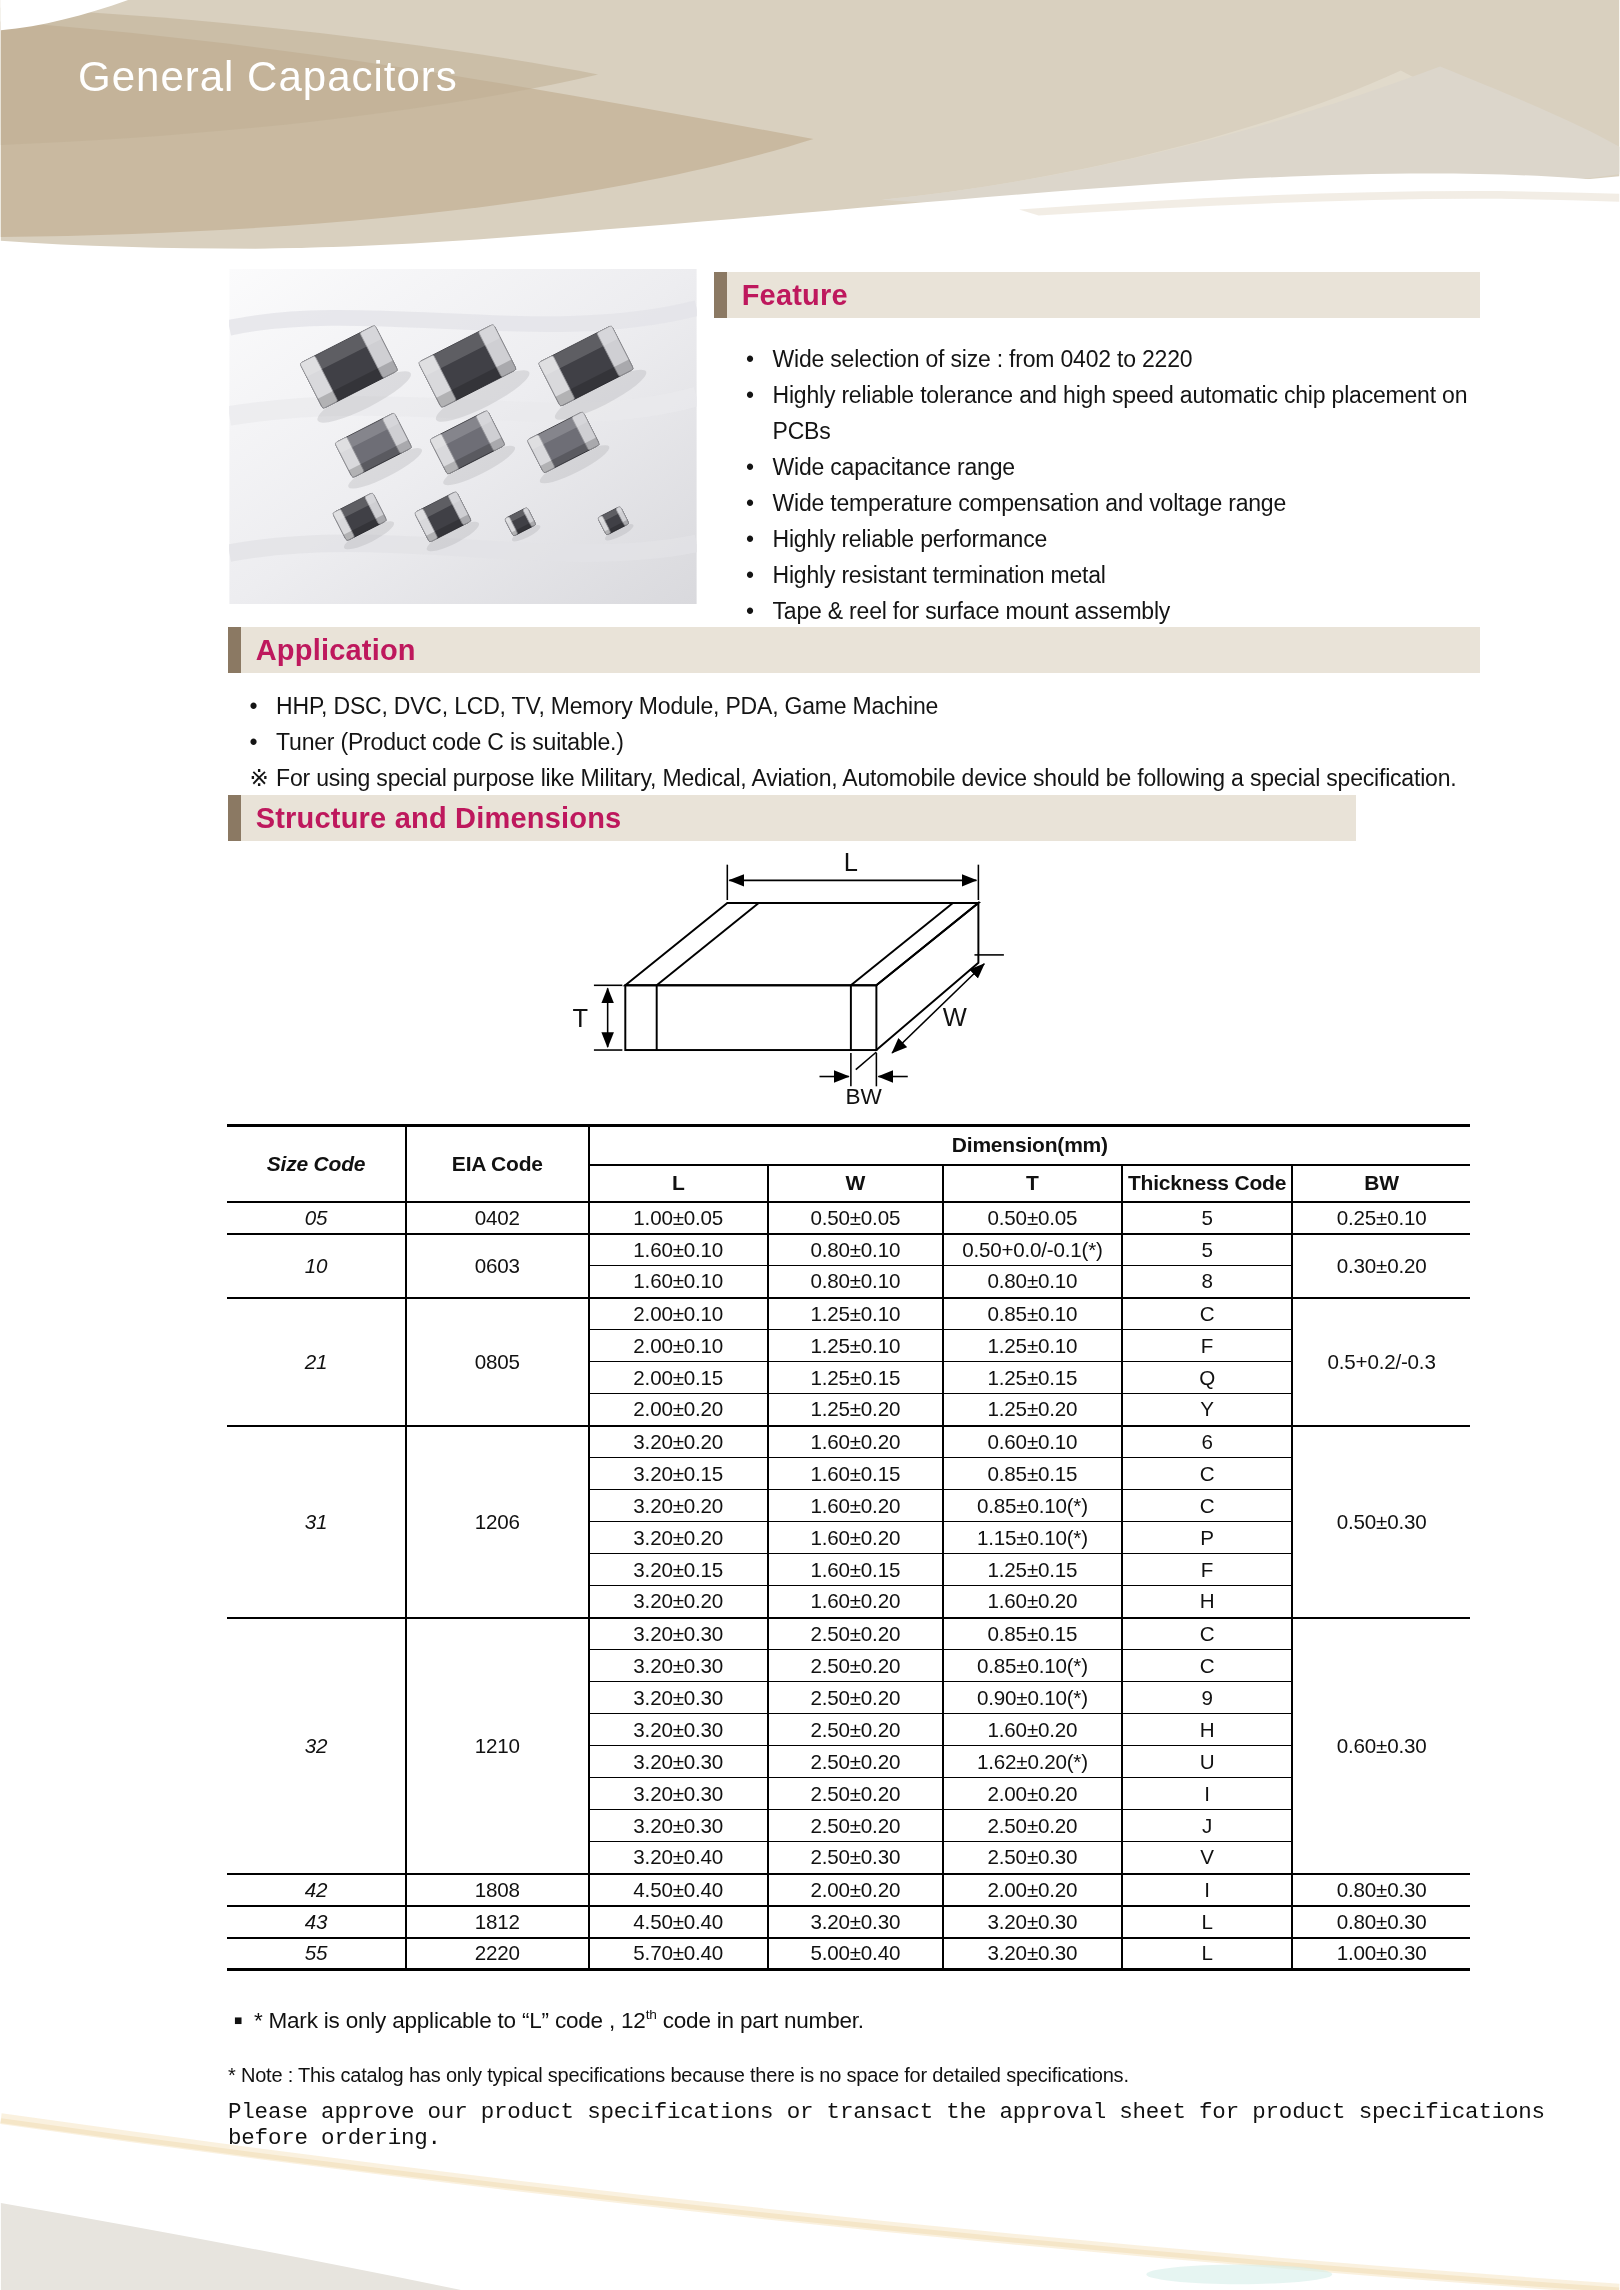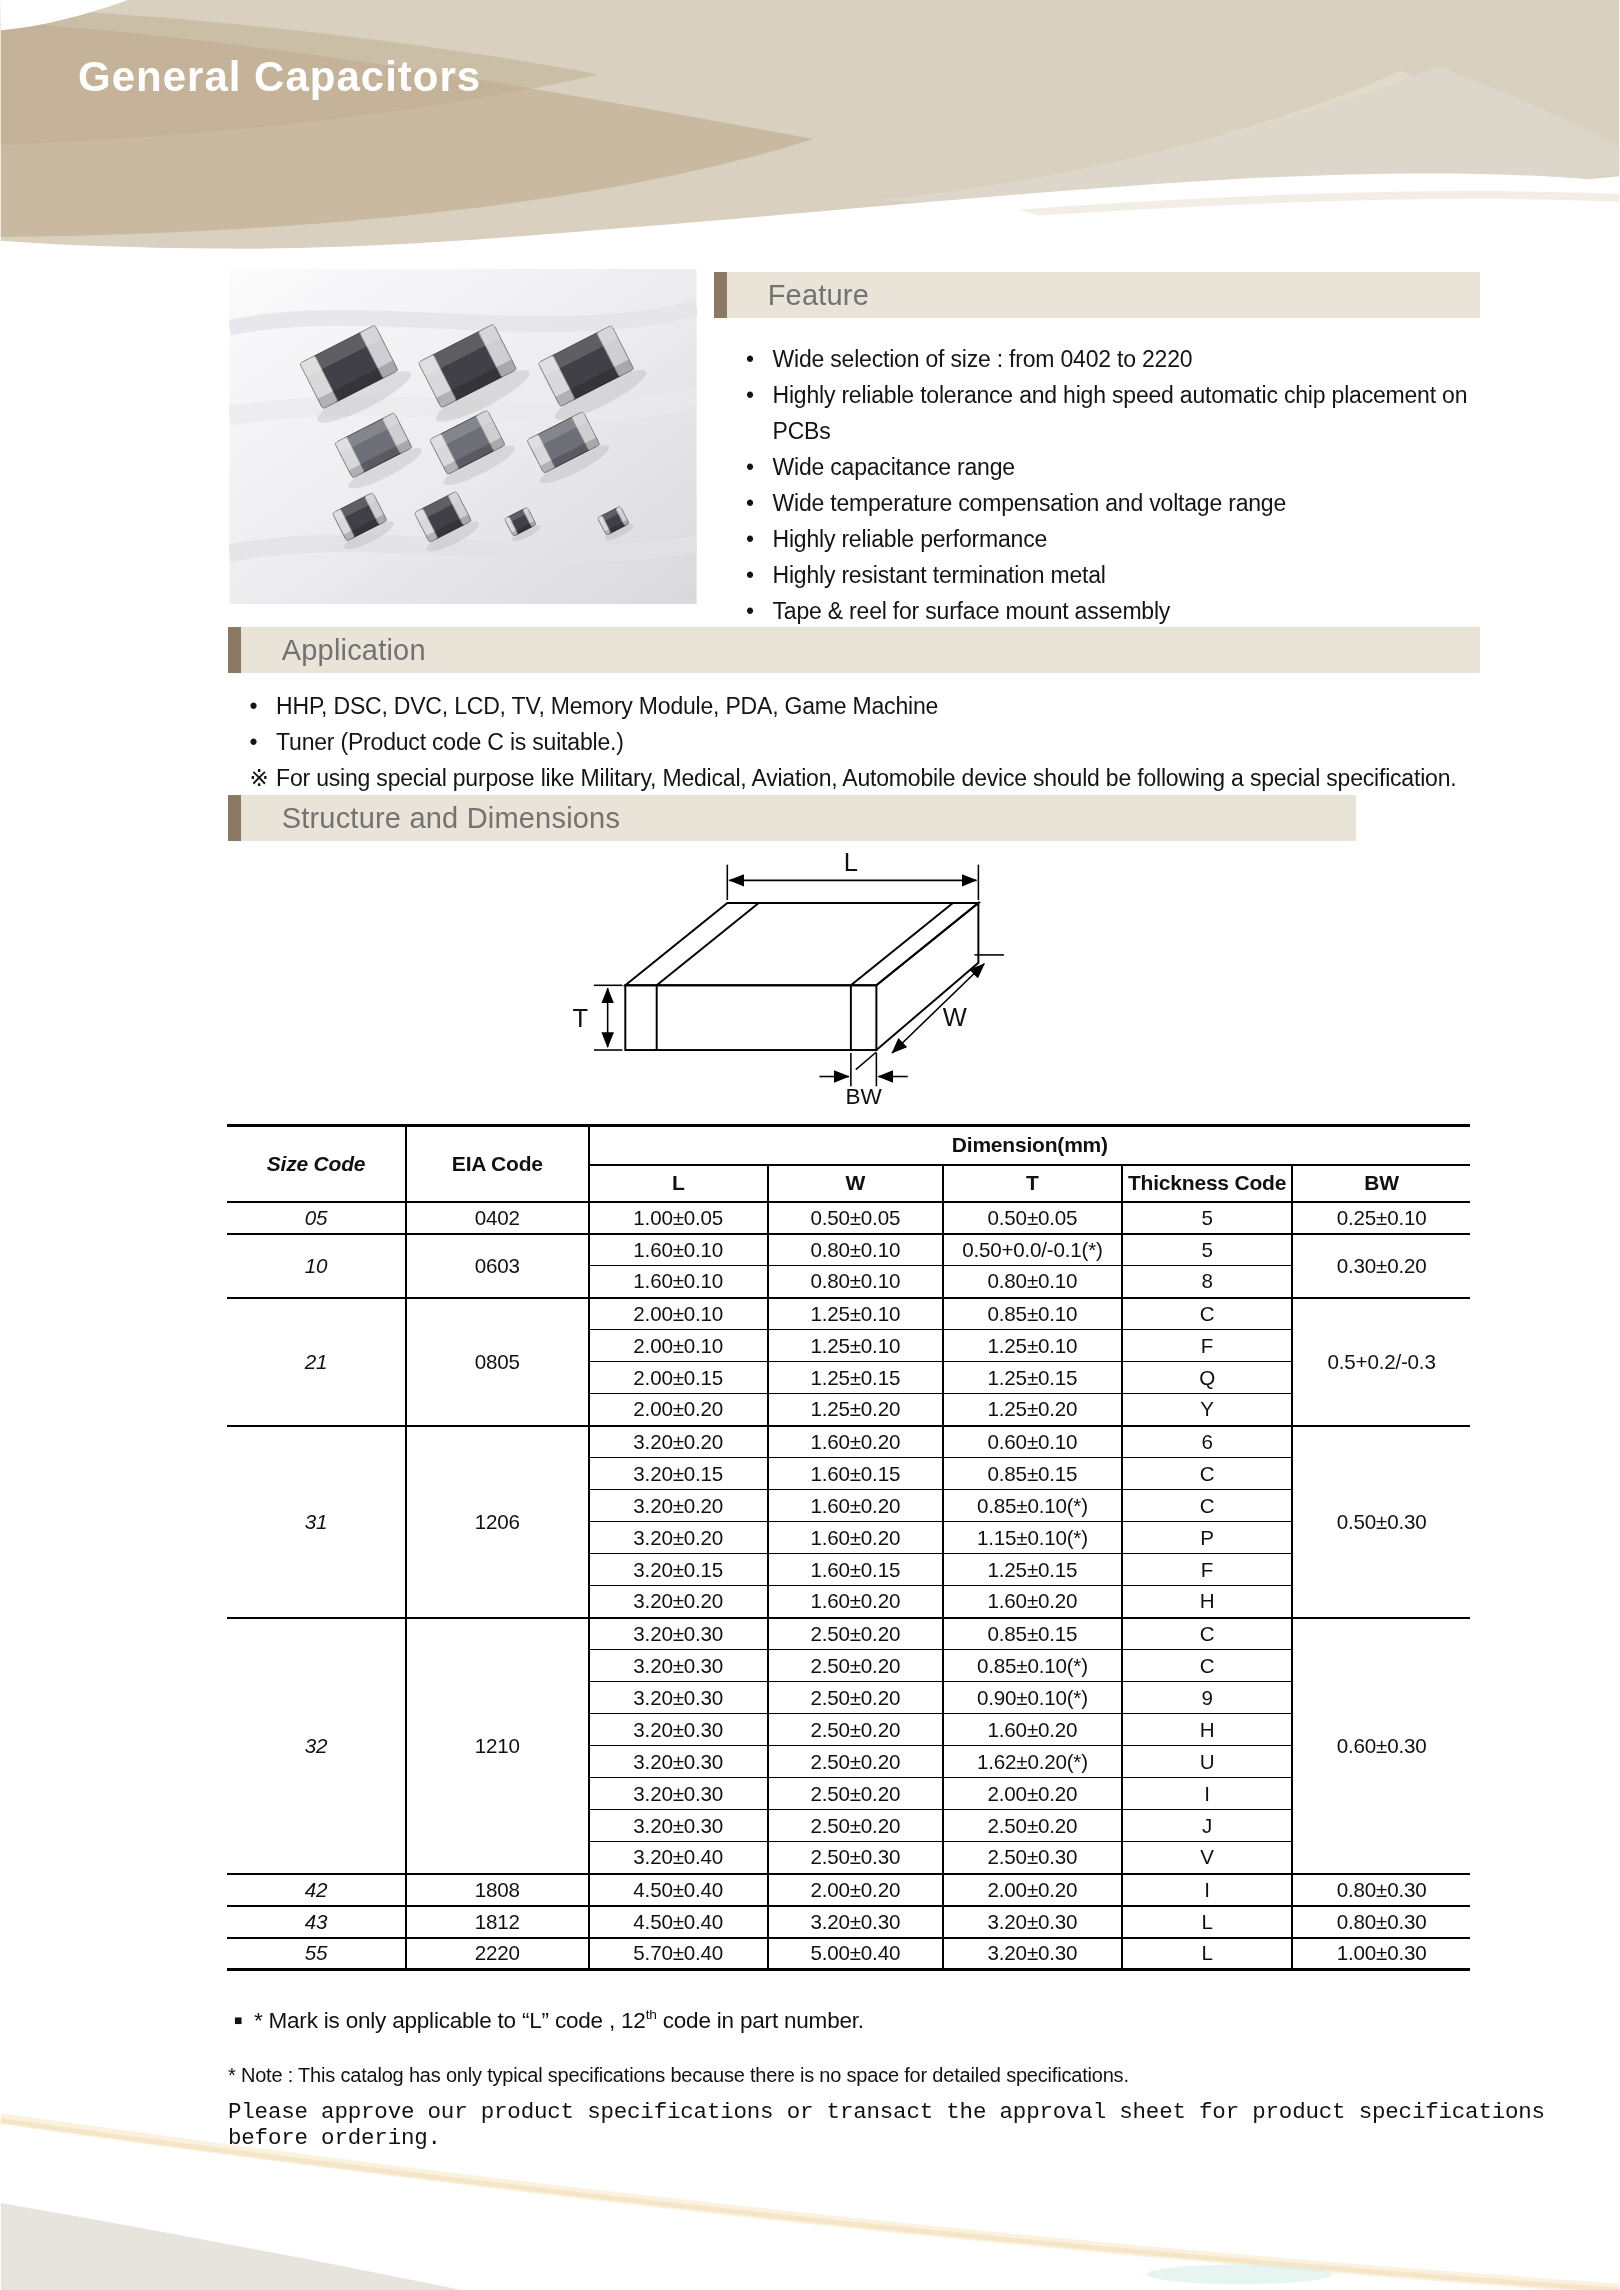--- a/index.html
+++ b/index.html
@@ -3,30 +3,30 @@
 <meta charset="utf-8">
 <style>
   html,body{margin:0;padding:0;background:#fff;}
   .page{
     position:relative;width:1620px;height:2291px;background:#fff;overflow:hidden;
     color:#111;font-family:"Liberation Sans","DejaVu Sans",sans-serif;
   }
   .header-waves{position:absolute;top:0;left:0;display:block;}
   .page-title{
     position:absolute;left:78px;top:53px;margin:0;
-    font-size:42px;font-weight:bold;color:#ffffff;letter-spacing:1px;
+    font-size:42px;font-weight:normal;color:#ffffff;letter-spacing:1px;
   }
   .photo{position:absolute;left:229px;top:269px;display:block;}
   .section{position:absolute;}
   .sec-feature{left:714px;top:272px;width:766px;}
   .sec-application{left:228px;top:627px;width:1252px;}
   .sec-structure{left:228px;top:795px;width:1128px;}
   .bar{height:46px;background:#e9e3d8;display:flex;align-items:center;}
   .bar-accent{width:12.7px;height:46px;background:#8b7963;flex:none;}
-  .bar-title{font-size:29px;font-weight:normal;color:#737373;padding-left:41px;letter-spacing:0.2px;}
+  .bar-title{font-size:29px;font-weight:bold;color:#be185d;padding-left:15px;letter-spacing:0.2px;}
   .blist{list-style:none;margin:0;padding:0;}
   .sec-feature .blist{margin-top:22.5px;padding-left:32px;}
   .sec-application .blist{margin-top:14.7px;padding-left:21.6px;}
   .blist li{display:flex;font-size:23px;line-height:36px;letter-spacing:-0.2px;color:#141414;}
   .blist .marker{width:26.5px;flex:none;}
   .blist .txt{flex:1;}
   .diagram{position:absolute;left:539px;top:843px;display:block;}
   .diagram text{font-family:"Liberation Sans","DejaVu Sans",sans-serif;fill:#111;}
   table.dim{
     position:absolute;left:227px;top:1124px;width:1243px;

